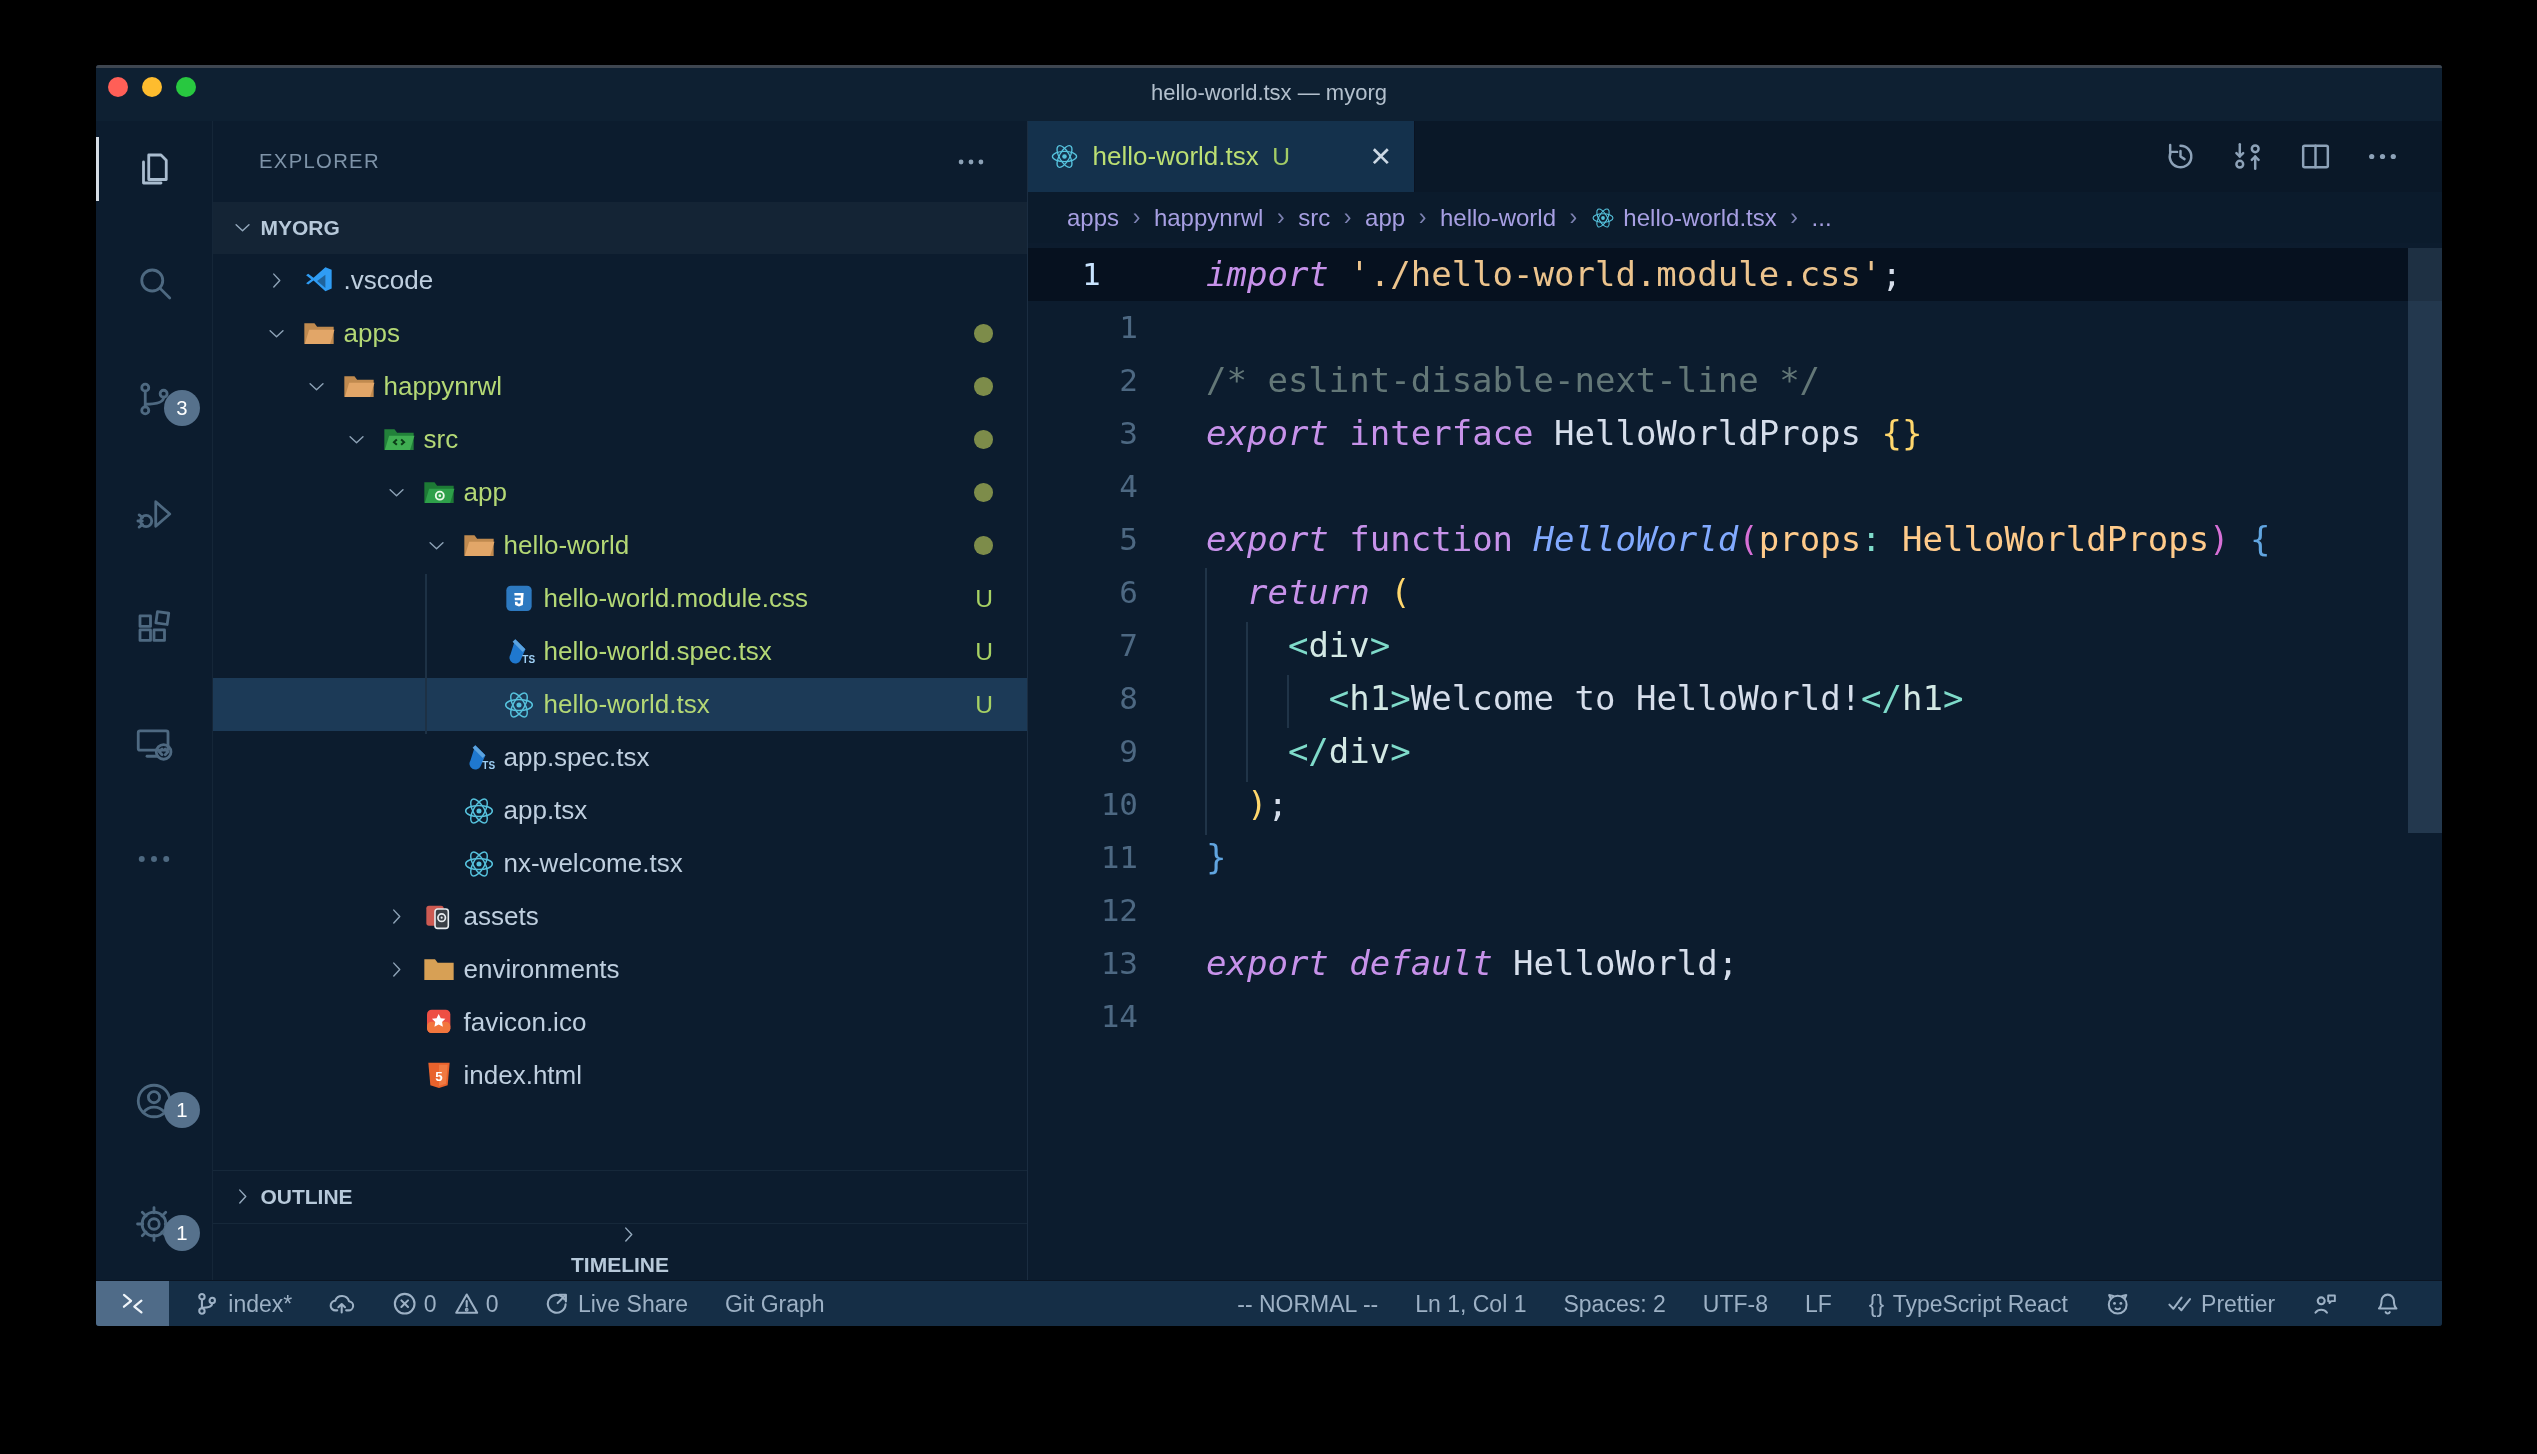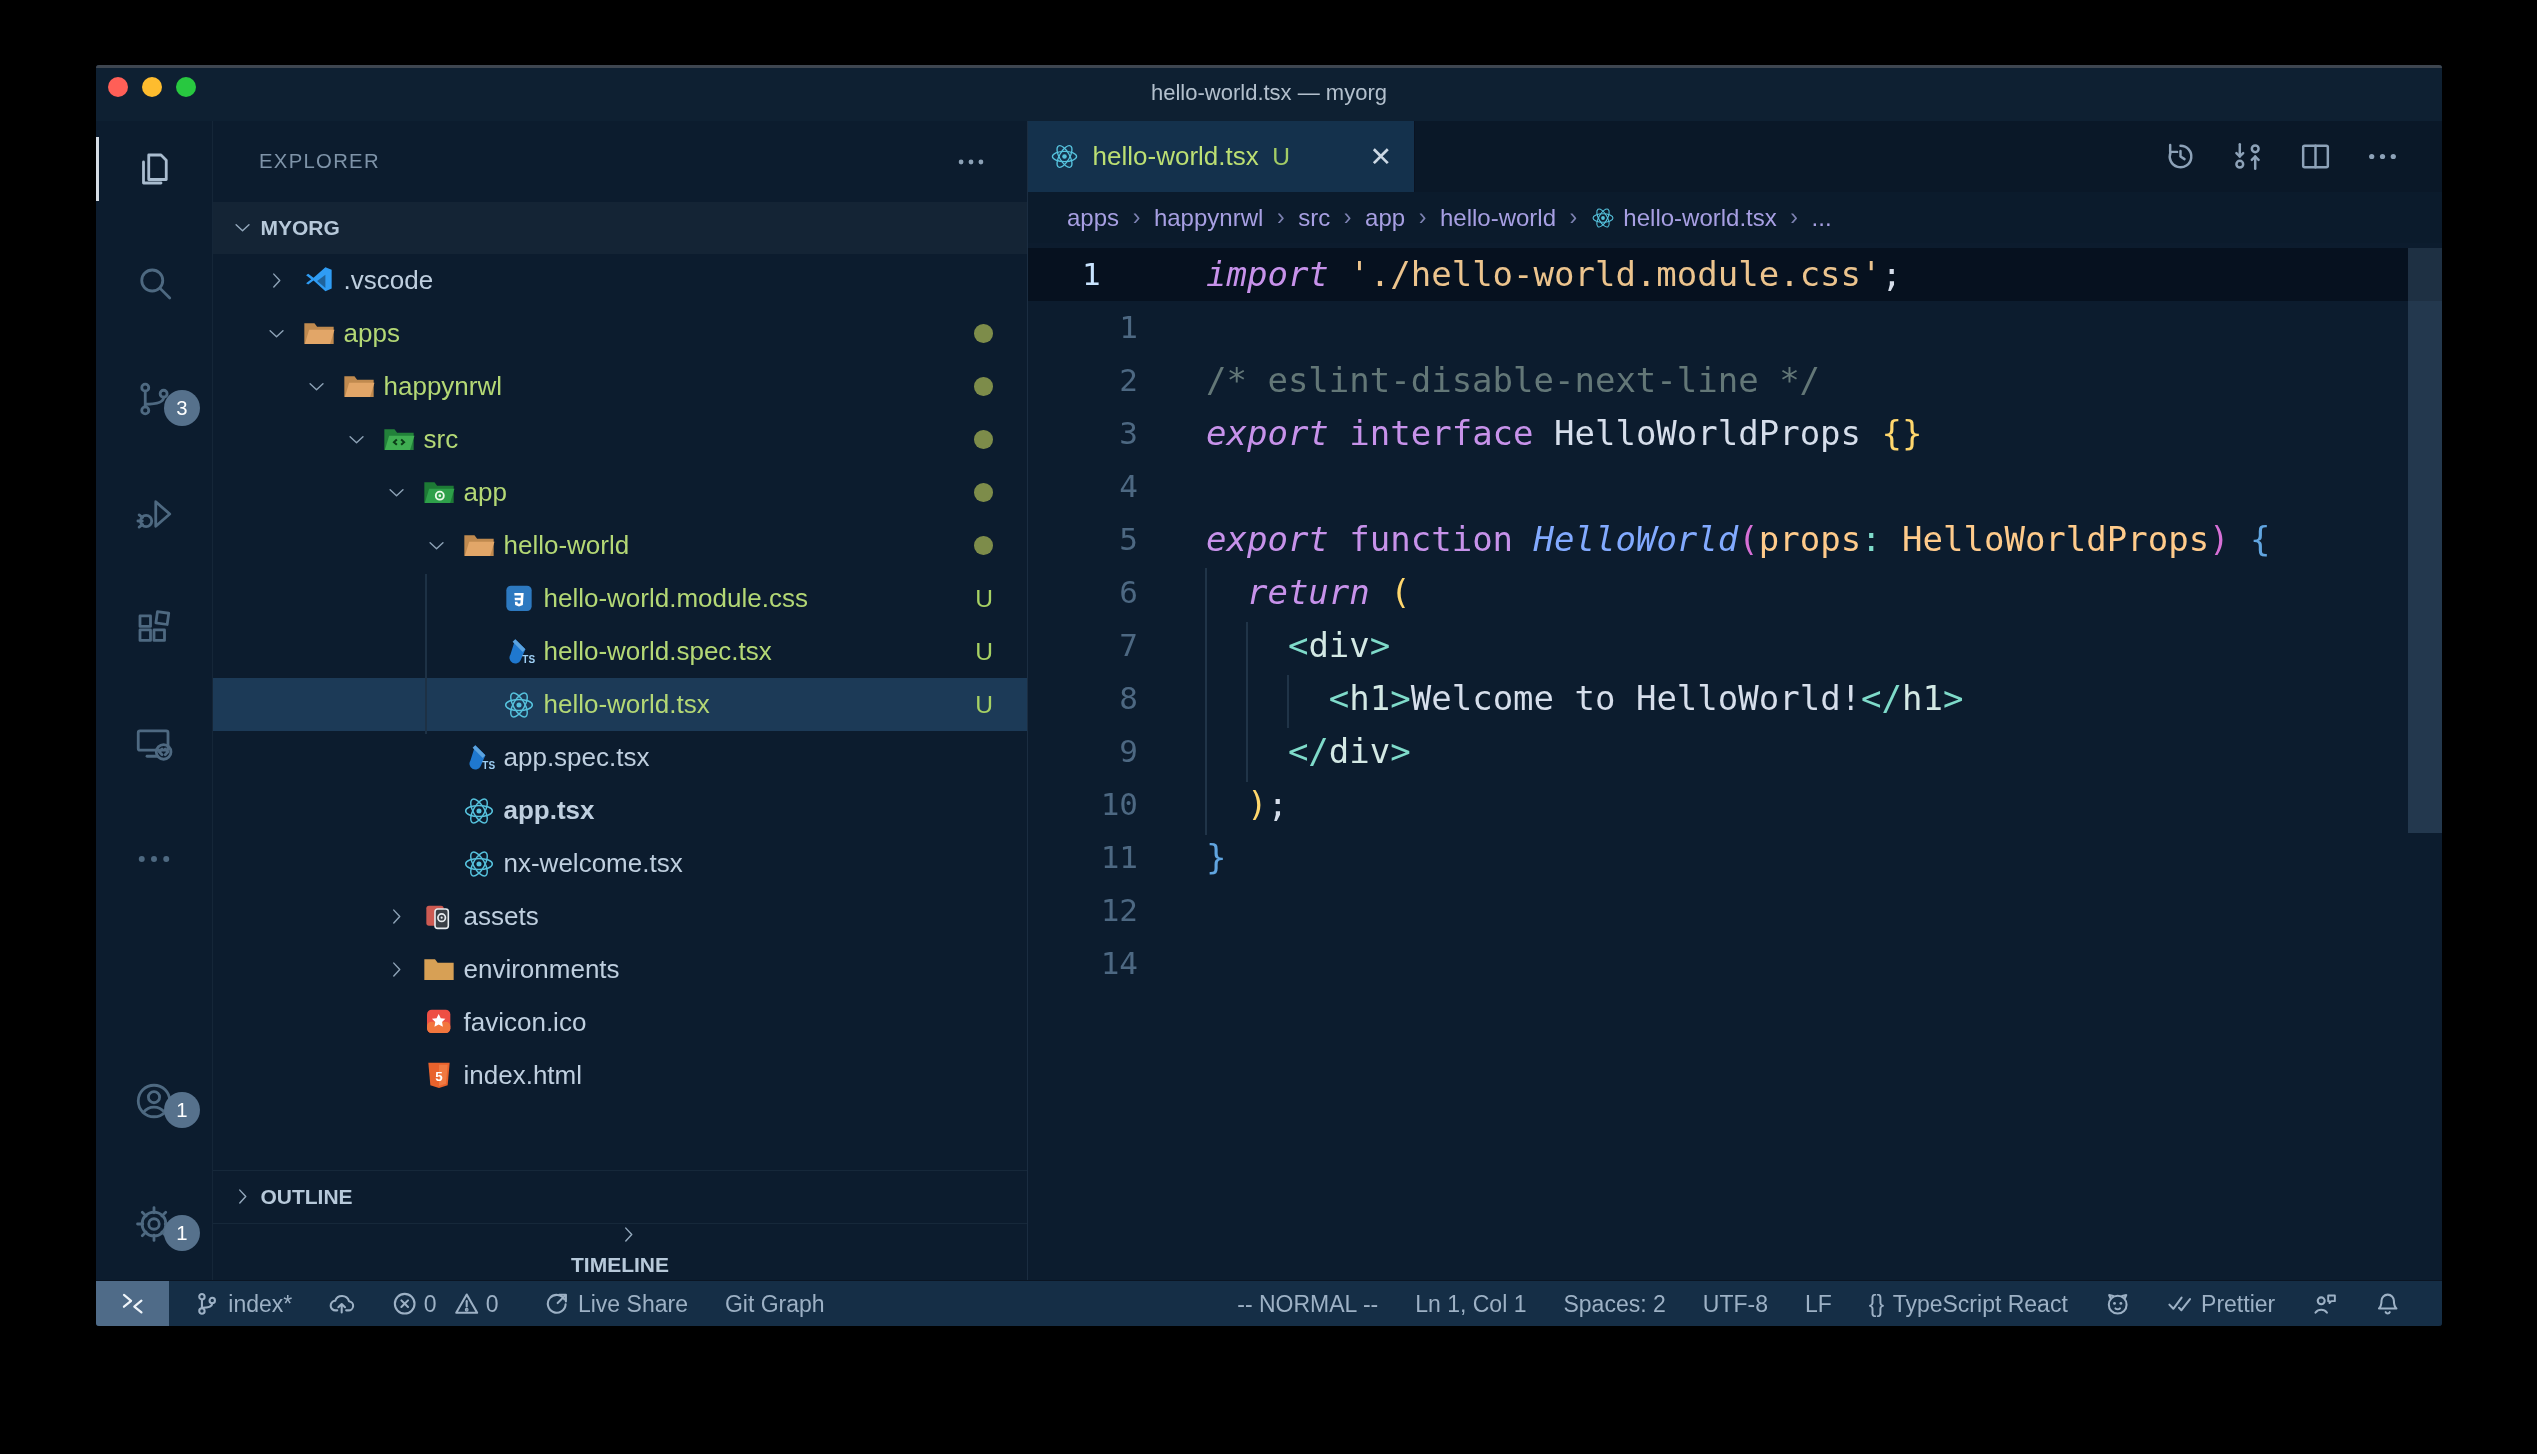--- a/index.html
+++ b/index.html
@@ -373,21 +373,21 @@
               <span class="chev-slot"></span>
               <span class="ticon">
                 <svg viewBox="0 0 24 24">
                   <path d="M9.2 2.4l7.6 7.6-3.6 8.2a4.4 4.4 0 1 1-7.6-4.4z" fill="#1f78cf"></path>
                   <path d="M7.2 4.4l2-2 7.6 7.6-2 2z" fill="#5ba3e0"></path>
                   <text x="14.5" y="20" font-size="7.5" fill="#9fd0f5" font-family="Liberation Sans, sans-serif" font-weight="bold">TS</text>
                 </svg>
               </span>
               <span class="tlabel">app.spec.tsx</span>
             </div>
-            <div class="trow" style="padding-left: 213px; font-weight: bold;">
+            <div class="trow" style="padding-left: 213px;">
               <span class="chev-slot"></span>
               <span class="ticon">
                 <svg viewBox="0 0 24 24" fill="none">
                   <g stroke="#56c2dd" stroke-width="1.1">
                     <ellipse cx="12" cy="12" rx="10" ry="4.2"></ellipse>
                     <ellipse cx="12" cy="12" rx="10" ry="4.2" transform="rotate(60 12 12)"></ellipse>
                     <ellipse cx="12" cy="12" rx="10" ry="4.2" transform="rotate(120 12 12)"></ellipse>
                   </g>
                   <circle cx="12" cy="12" r="1.9" fill="#56c2dd"></circle>
                 </svg>
@@ -576,20 +576,21 @@
               <div class="cl"><span class="gut">3</span><span class="ct"><span class="tk-kwi">export</span><span class="tk-wht"> </span><span class="tk-kw">interface</span><span class="tk-wht"> HelloWorldProps </span><span class="tk-gold">{}</span></span></div>
               <div class="cl"><span class="gut">4</span><span class="ct"></span></div>
               <div class="cl"><span class="gut">5</span><span class="ct"><span class="tk-kwi">export</span><span class="tk-wht"> </span><span class="tk-kw">function</span><span class="tk-wht"> </span><span class="tk-fn">HelloWorld</span><span class="tk-pnk">(</span><span class="tk-prm">props</span><span class="tk-col">:</span><span class="tk-typ"> HelloWorldProps</span><span class="tk-pnk">)</span><span class="tk-wht"> </span><span class="tk-blu">{</span></span></div>
               <div class="cl"><span class="gut">6</span><span class="ct"><span class="tk-wht">  </span><span class="tk-kwi">return</span><span class="tk-wht"> </span><span class="tk-gold">(</span></span></div>
               <div class="cl"><span class="gut">7</span><span class="ct"><span class="tk-wht">    </span><span class="tk-tagb">&lt;</span><span class="tk-tag">div</span><span class="tk-tagb">&gt;</span></span></div>
               <div class="cl"><span class="gut">8</span><span class="ct"><span class="tk-wht">      </span><span class="tk-tagb">&lt;</span><span class="tk-tag">h1</span><span class="tk-tagb">&gt;</span><span class="tk-wht">Welcome to HelloWorld!</span><span class="tk-tagb">&lt;/</span><span class="tk-tag">h1</span><span class="tk-tagb">&gt;</span></span></div>
               <div class="cl"><span class="gut">9</span><span class="ct"><span class="tk-wht">    </span><span class="tk-tagb">&lt;/</span><span class="tk-tag">div</span><span class="tk-tagb">&gt;</span></span></div>
               <div class="cl"><span class="gut">10</span><span class="ct"><span class="tk-wht">  </span><span class="tk-gold">)</span><span class="tk-wht">;</span></span></div>
               <div class="cl"><span class="gut">11</span><span class="ct"><span class="tk-blu">}</span></span></div>
               <div class="cl"><span class="gut">12</span><span class="ct"></span></div>
+              <div class="cl"><span class="gut">13</span><span class="ct"><span class="tk-kwi">export</span><span class="tk-wht"> </span><span class="tk-kwi">default</span><span class="tk-wht"> HelloWorld;</span></span></div>
               <div class="cl"><span class="gut">14</span><span class="ct"></span></div>
             </div>
           <div class="guide" style="left:177px;top:325px;height:267px;"></div>
           <div class="guide" style="left:218px;top:379px;height:160px;"></div>
           <div class="guide" style="left:259px;top:432px;height:53px;"></div>
           <div class="scroll-slider"></div>
         </div>
       </div>
     </div>
 

